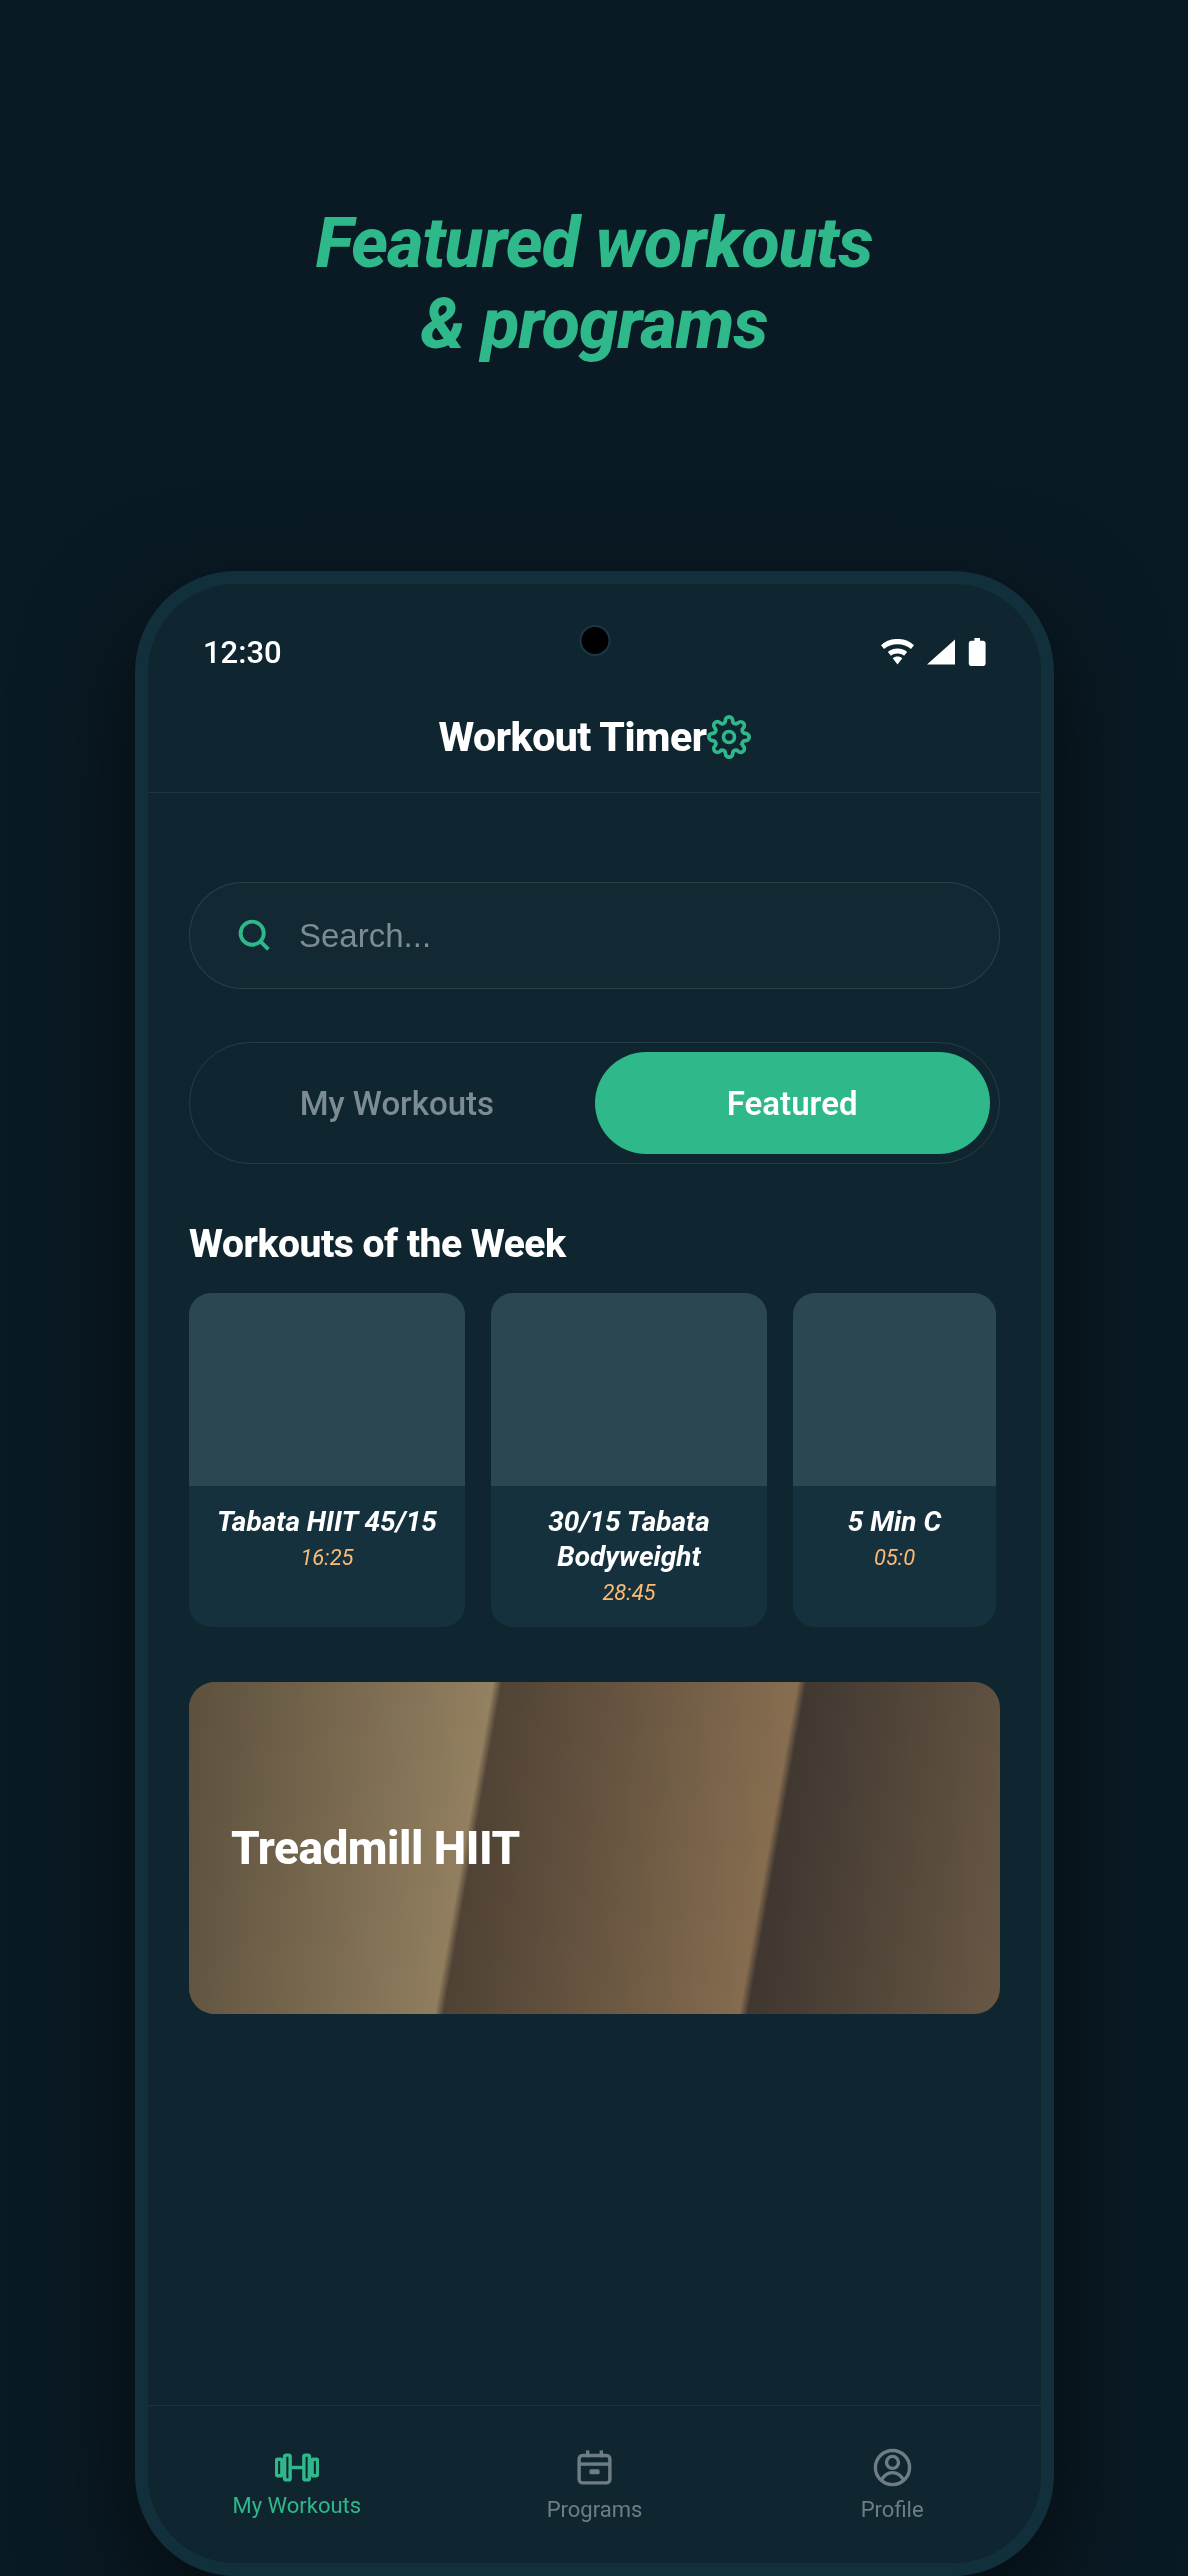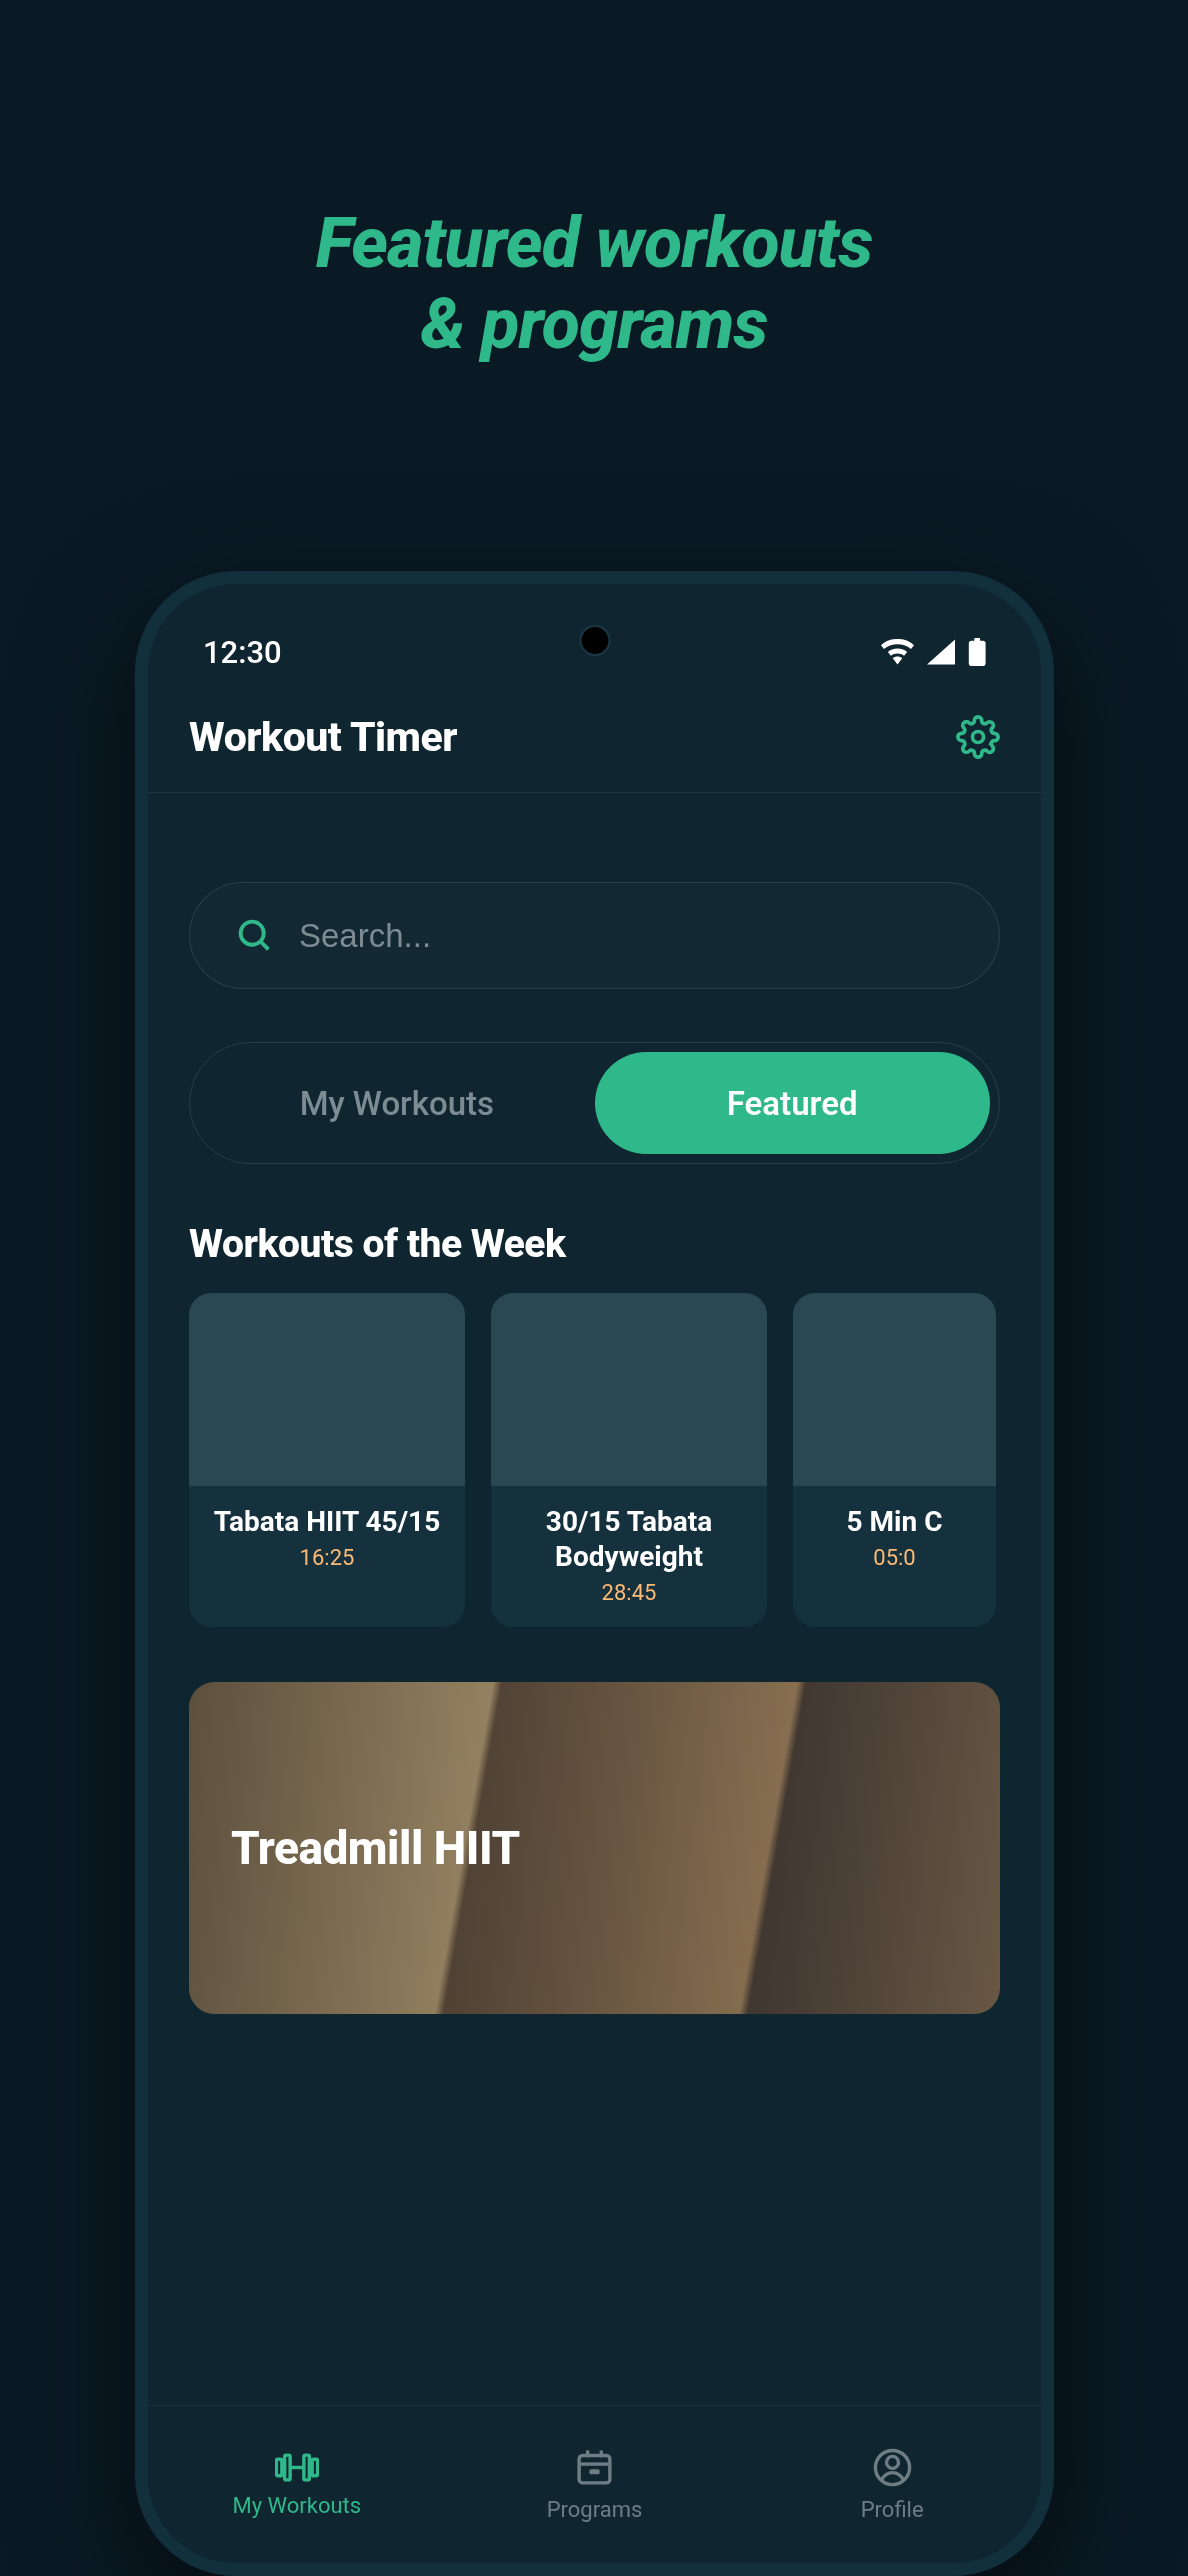--- a/index.html
+++ b/index.html
@@ -68,21 +68,21 @@
     font-size: 31px;
     font-weight: 500;
   }
   .status-icons { display: flex; gap: 13px; align-items: center; }
   .status-icons svg { display:block; }
 
   
   .app-header {
     display: flex;
     align-items: center;
-    justify-content: space-between;
+    justify-content: center;
     padding: 28px 41px 31px 41px;
     border-bottom: 0.9px solid rgba(255,255,255,0.07);
   }
   .app-title { color: #fff; font-size: 41px; font-weight: 800; letter-spacing: -0.5px; }
 
   
   .search-wrap { padding: 41px 41px 0 41px; }
   .search-bar {
     display: flex;
     align-items: center;
@@ -150,21 +150,21 @@
     background: #14313d;
     border-radius: 22px;
     overflow: hidden;
   }
   .card-sm .img {
     height: 193px;
     background: #2a4752;
     background-size: cover;
     background-position: center;
   }
-  .card-sm .body { padding: 18.4px 11px 22px 11px; text-align: center; }
+  .card-sm .body { padding: 18.4px 11px 22px 11px; text-align: center; font-style: italic; }
   .card-sm .t { color: #fff; font-size: 28px; font-weight: 700; line-height: 1.25; }
   .card-sm .d { color: #fdba74; font-size: 22px; margin-top: 6px; }
 
   
   .banner-list { padding: 55px 41px 0 41px; display: flex; flex-direction: column; gap: 37px; }
   .banner {
     height: 332px;
     border-radius: 26px;
     background: #2a4752;
     background-size: cover;

